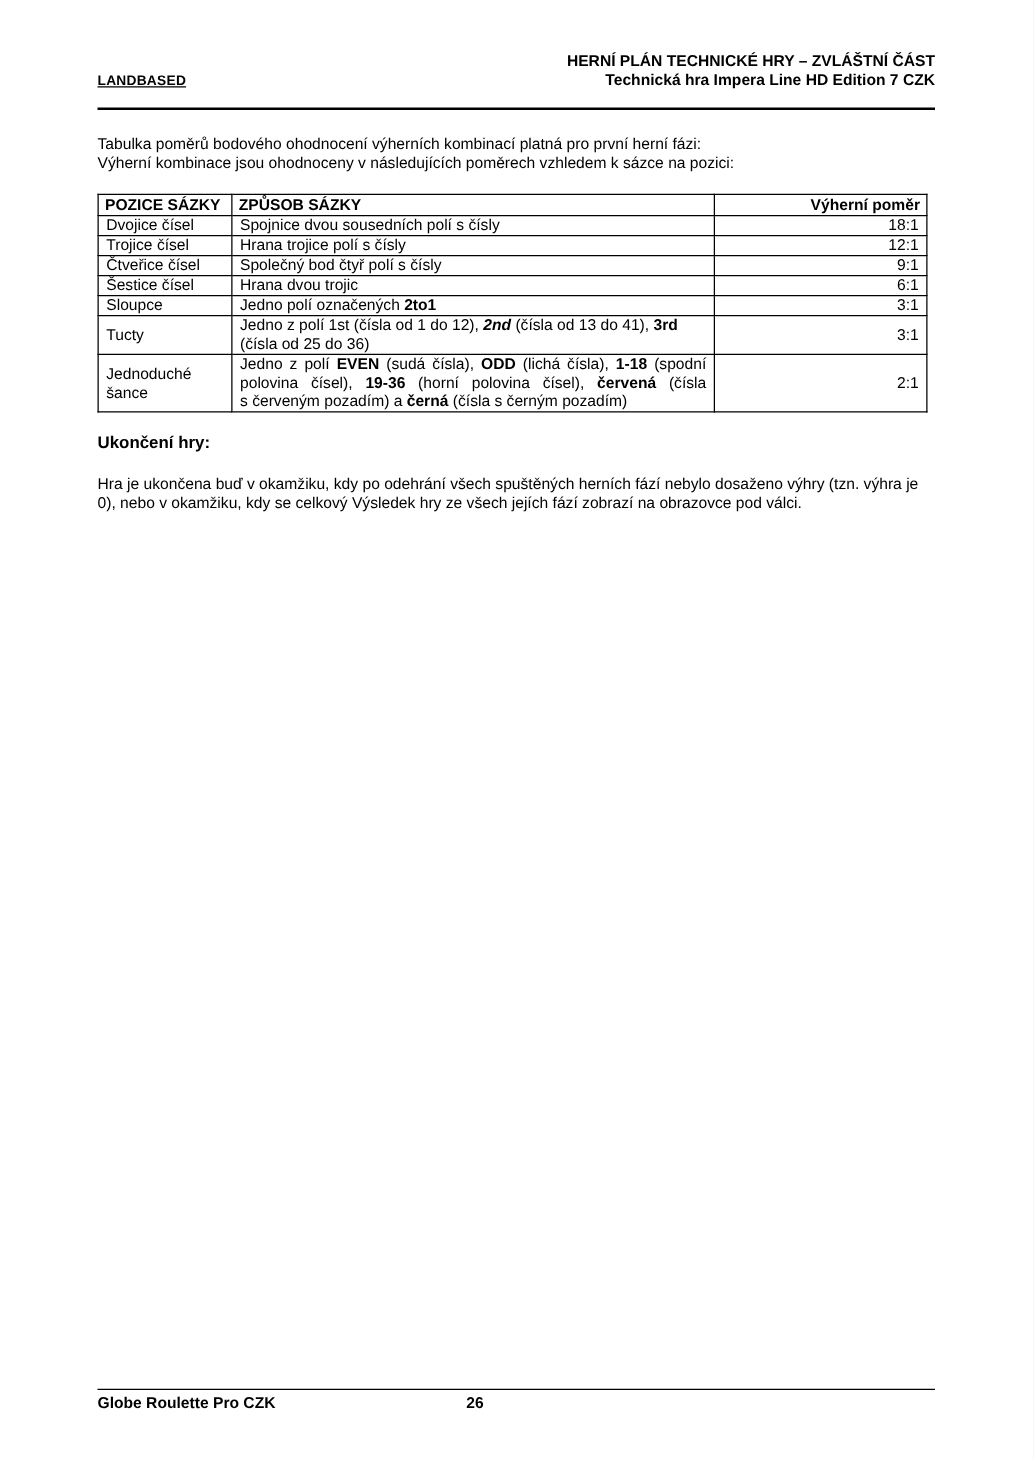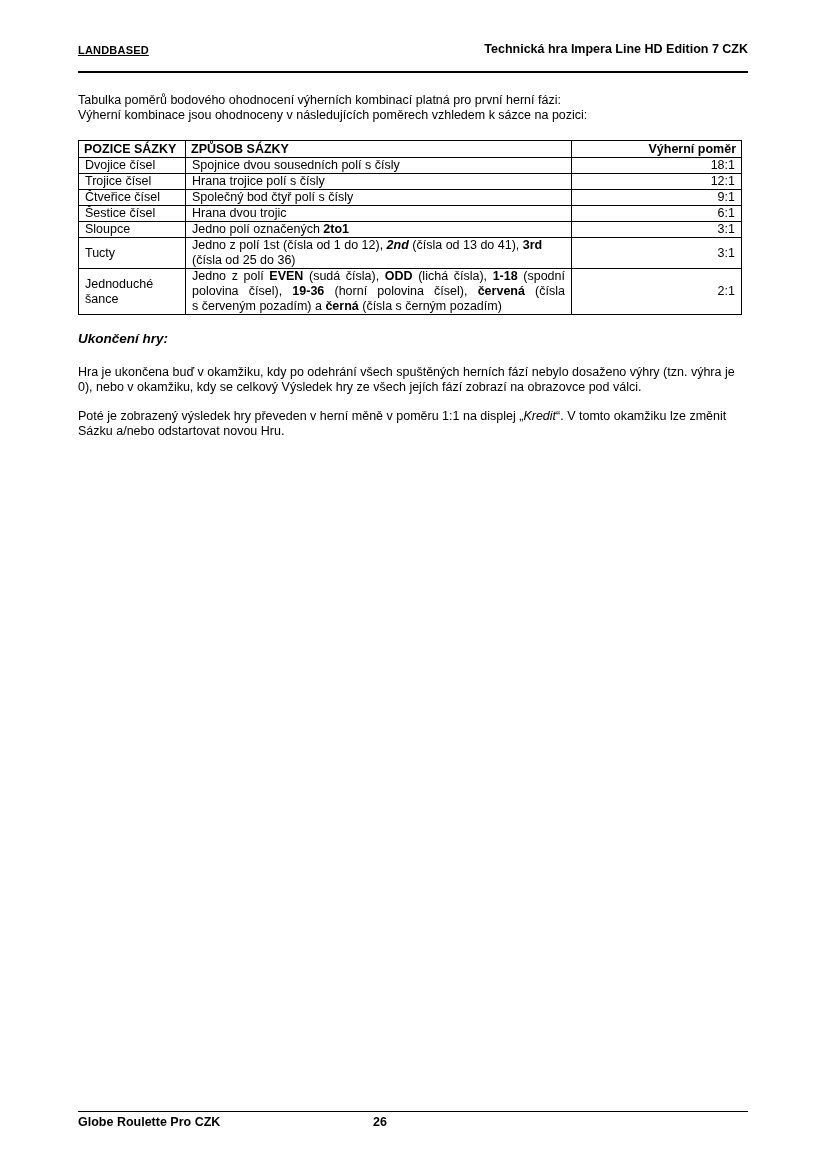--- a/index.html
+++ b/index.html
@@ -32,39 +32,40 @@
   table.bets th, table.bets td { border: 1px solid #000; vertical-align: middle; }
   table.bets th { height: 17px; font-weight: bold; text-align: left; padding: 0 5px; font-size: 12.5px; }
   table.bets th.c3, table.bets td.c3 { text-align: right; }
   table.bets col.c1 { width: 107px; }
   table.bets col.c2 { width: 386px; }
   table.bets col.c3 { width: 170px; }
   table.bets td { height: 14px; line-height: 15px; padding: 0 6px; }
   table.bets td.c2.justify { text-align: justify; }
 
   
-  .section-heading { margin-top: 16px; font-size: 13.5px; font-weight: bold; font-style: italic; }
+  .section-heading { margin-top: 16px; font-size: 13.5px; font-weight: bold; }
   .para { margin-top: 19px; line-height: 14.6px; }
   .para + .para { margin-top: 15px; }
 
   
   .footer { position: absolute; left: 78px; width: 670px; top: 1111px; }
   .footer-rule { border-top: 1.5px solid #000; }
   .footer-row { position: relative; margin-top: 3px; font-weight: bold; font-size: 12.5px; line-height: 15px; }
   .footer-page { position: absolute; left: 295px; top: 0; text-align: center; }
 </style>
 </head>
 <body>
 
 <div class="page">
   <div class="content">
 
     <div class="hdr">
       <div class="hdr-left">LANDBASED</div>
       <div class="hdr-right">
+        <div>HERNÍ PLÁN TECHNICKÉ HRY – ZVLÁŠTNÍ ČÁST</div>
         <div>Technická hra Impera Line HD Edition 7 CZK</div>
       </div>
     </div>
     <div class="hdr-rule"></div>
 
     <div class="intro">
       <div>Tabulka poměrů bodového ohodnocení výherních kombinací platná pro první herní fázi:</div>
       <div>Výherní kombinace jsou ohodnoceny v následujících poměrech vzhledem k sázce na pozici:</div>
     </div>
 
@@ -116,21 +117,20 @@
             <td class="c1">Jednoduché šance</td>
             <td class="c2 justify"><span>Jedno z polí </span><span style="font-weight: bold;">EVEN</span><span> (sudá čísla), </span><span style="font-weight: bold;">ODD</span><span> (lichá čísla), </span><span style="font-weight: bold;">1-18</span><span> (spodní polovina čísel), </span><span style="font-weight: bold;">19-36</span><span> (horní polovina čísel), </span><span style="font-weight: bold;">červená</span><span> (čísla s&nbsp;červeným pozadím) a </span><span style="font-weight: bold;">černá</span><span> (čísla s&nbsp;černým pozadím)</span></td>
             <td class="c3">2:1</td>
           </tr>
         </tbody>
     </table>
 
     <div class="section-heading">Ukončení hry:</div>
 
     <p class="para">Hra je ukončena buď v okamžiku, kdy po odehrání všech spuštěných herních fází nebylo dosaženo výhry (tzn. výhra je 0), nebo v okamžiku, kdy se celkový Výsledek hry ze všech jejích fází zobrazí na obrazovce pod válci.</p>
-    <p class="para"><span>Poté je zobrazený výsledek hry převeden v herní měně v poměru 1:1 na displej „</span><span style="font-style: italic;">Kredit</span><span>“. V tomto okamžiku lze změnit Sázku a/nebo odstartovat novou Hru.</span></p>
 
   </div>
 
   <div class="footer">
     <div class="footer-rule"></div>
     <div class="footer-row">
       <span>Globe Roulette Pro CZK</span>
       <span class="footer-page">26</span>
     </div>
   </div>

